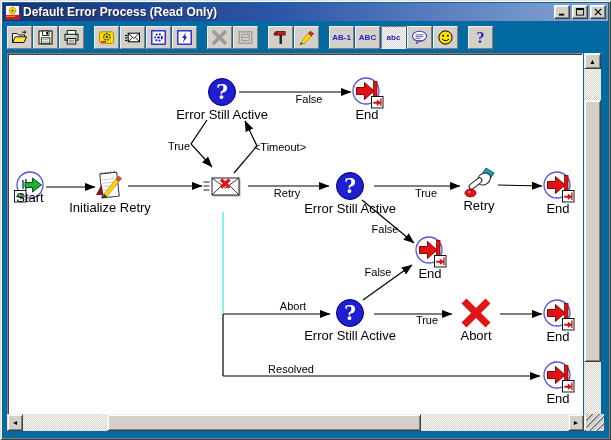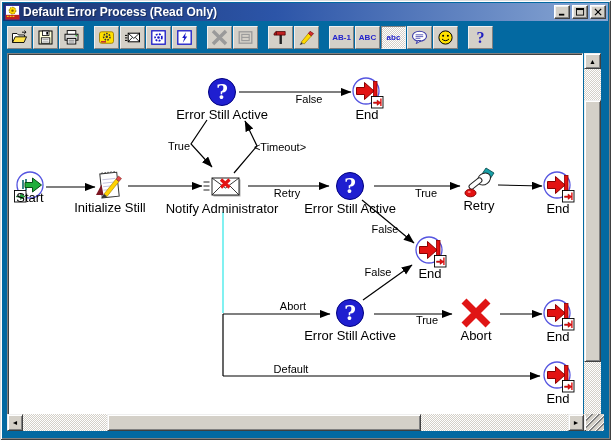--- a/index.html
+++ b/index.html
@@ -261,21 +261,21 @@
       </svg>
   <div class="edge-label" style="left: 279px; top: 139px;">Retry</div>
       <div class="edge-label" style="left: 301px; top: 45px;">False</div>
       <div class="edge-label" style="left: 171px; top: 92px;">True</div>
       <div class="edge-label" style="left: 272px; top: 93px; text-align: center;">&lt;Timeout&gt;</div>
       <div class="edge-label" style="left: 418px; top: 139px;">True</div>
       <div class="edge-label" style="left: 377px; top: 175px;">False</div>
       <div class="edge-label" style="left: 370px; top: 218px;">False</div>
       <div class="edge-label" style="left: 285px; top: 252px;">Abort</div>
       <div class="edge-label" style="left: 419px; top: 266px;">True</div>
-      <div class="edge-label" style="left: 283px; top: 315px;">Default</div>
+      <div class="edge-label" style="left: 283px; top: 315px;">Resolved</div>
       <div class="node" style="left: 22px; top: 133px;">
         <span style="display:block">
           <svg width="34" height="34" viewBox="0 0 34 34">
             <circle cx="17" cy="15" r="13" fill="#fff" stroke="#5555e0" stroke-width="1.3"></circle>
             <path d="M10 10 v9 M13 9 v11" stroke="#0a6a6a" stroke-width="1.6"></path>
             <path d="M12 12.5 h7.5 v-4.5 l9 7 -9 7 v-4.5 h-7.5 z" fill="#1fae3a" stroke="#064d14" stroke-width="1"></path>
             <rect x="1.5" y="20.5" width="11.5" height="11.5" fill="#fff" stroke="#000" stroke-width="0.9"></rect>
             <path d="M3.5 26 h4 v-2.5 l4.5 3 -4.5 3 v-2.5 h-4 z" fill="#1fae3a" stroke="#064d14" stroke-width="0.5"></path>
           </svg>
         </span>
@@ -289,34 +289,33 @@
               <path d="M10.5 6 q1 -2.5 2 0 M13.5 6 q1 -2.5 2 0 M16.5 6 q1 -2.5 2 0 M19.5 6 q1 -2.5 2 0 M22.5 6 q1 -2.5 2 0" fill="none" stroke="#333" stroke-width="0.7"></path>
               <path d="M11 12 h13 M11 15.5 h13 M11 19 h13 M11 22.5 h8" stroke="#b8b8d8" stroke-width="0.8"></path>
             </g>
             <path d="M4 28 L9.5 17.5 L11.5 28 Z" fill="#7c1622"></path>
             <path d="M12 27 L24 12 L27 14.5 L15 29.5 Z" fill="#ffd200" stroke="#a07c00" stroke-width="0.6"></path>
             <path d="M24 12 l2.5-3 L29.5 11.5 l-2.5 3 z" fill="#e04848" stroke="#702020" stroke-width="0.5"></path>
             <path d="M12 27 L9 31.5 L15 29.5 Z" fill="#333"></path>
           </svg>
         </span>
       </div>
-      <div class="node-label" style="left: 102px; top: 146px;">Initialize Still</div>
+      <div class="node-label" style="left: 102px; top: 146px;">Initialize Retry</div>
       <div class="node" style="left: 214px; top: 132px;">
         <span style="display:block">
           <svg width="42" height="34" viewBox="0 0 42 34">
             <rect x="12.5" y="10.5" width="27" height="17" fill="#b0b0b0"></rect>
             <rect x="11" y="9" width="27" height="17" fill="#fff" stroke="#222"></rect>
             <path d="M11 9 L24.5 19 L38 9" fill="none" stroke="#222" stroke-width="0.9"></path>
             <path d="M11 26 L20 17 M38 26 L29 17" stroke="#222" stroke-width="0.9"></path>
             <path d="M20 10.5 l8.5 8 M28.5 10.5 l-8.5 8" stroke="#e31212" stroke-width="3.2"></path>
             <path d="M2.5 13 h6 M2.5 17 h6 M2.5 21 h6" stroke="#222" stroke-width="1"></path>
           </svg>
         </span>
       </div>
-      <div class="node-label" style="left: 214px; top: 147px;">Notify Administrator</div>
       <div class="node" style="left: 214px; top: 38px;">
         <span style="display:block">
           <svg width="30" height="30" viewBox="0 0 30 30">
             <circle cx="15" cy="15" r="13.5" fill="#1f1fd0" stroke="#000080" stroke-width="1"></circle>
             <text x="15" y="22" text-anchor="middle" font-size="20" font-weight="bold" fill="#fff" font-family="DejaVu Serif,serif">?</text>
           </svg>
         </span>
       </div>
       <div class="node-label" style="left: 214px; top: 53px;">Error Still Active</div>
       <div class="node" style="left: 359px; top: 38px;">

